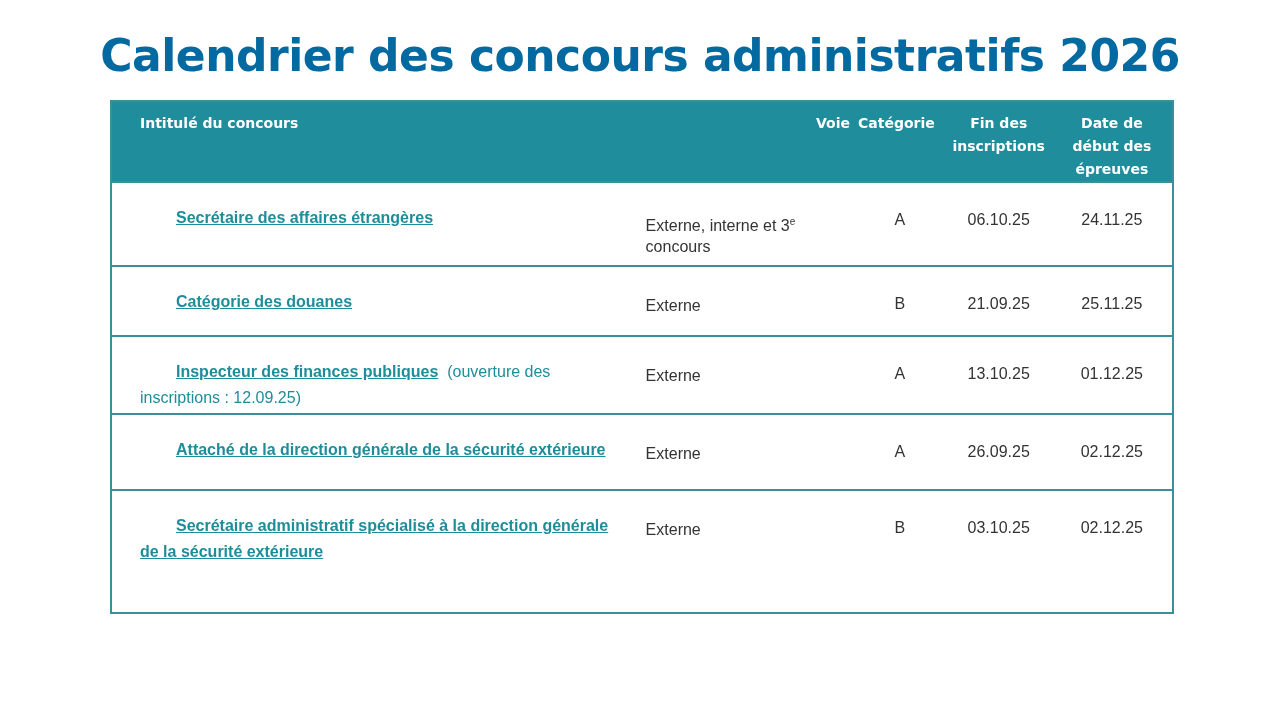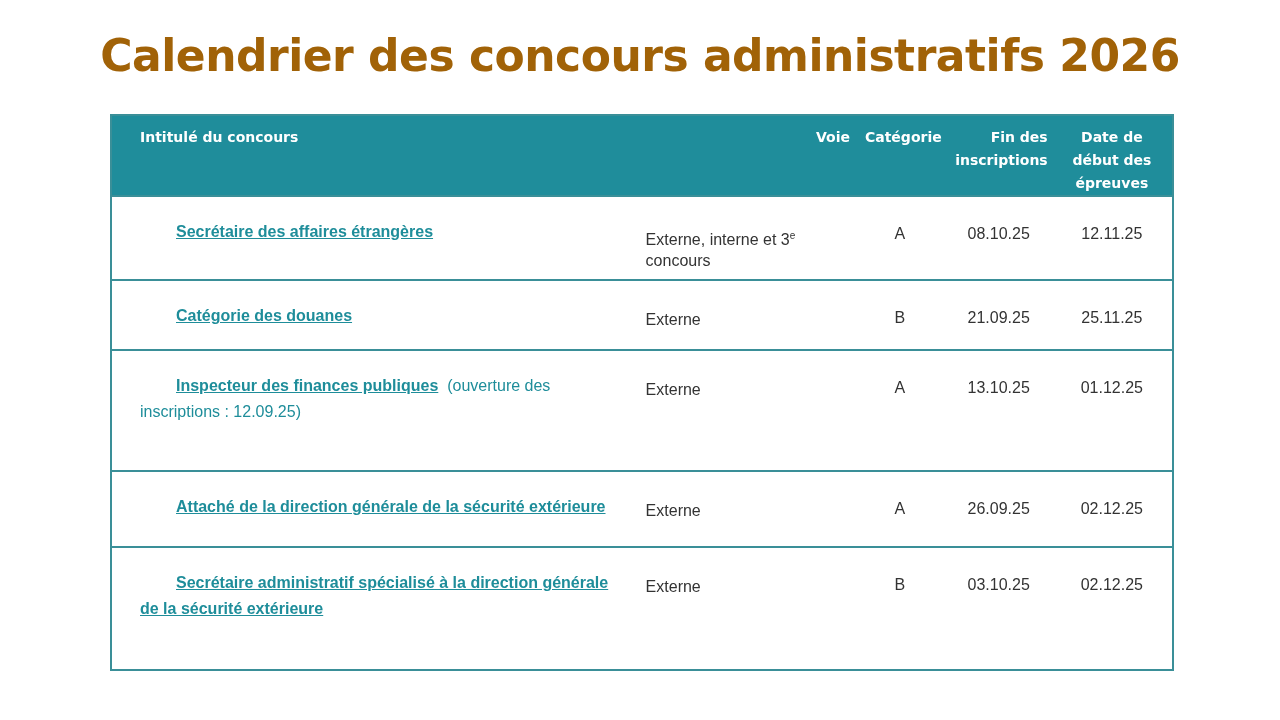--- a/index.html
+++ b/index.html
@@ -1,24 +1,24 @@
 <!DOCTYPE html>
 <html><head>
 <meta charset="utf-8">
 <style>
   html, body { margin:0; padding:0; }
   body { width:1280px; height:720px; background:#ffffff; font-family:"Liberation Sans", sans-serif; position:relative; overflow:hidden; }
-  .title { position:absolute; top:30px; left:0; width:1280px; text-align:center; font-family:"DejaVu Sans", sans-serif; font-weight:bold; font-size:44px; color:#a16207; letter-spacing:-0.5px; }
-  table { position:absolute; left:110px; top:114px; width:1064px; border-collapse:collapse; border:2px solid #3a8f98; }
+  .title { position:absolute; top:30px; left:0; width:1280px; text-align:center; font-family:"DejaVu Sans", sans-serif; font-weight:bold; font-size:44px; color:#0369a1; letter-spacing:-0.5px; }
+  table { position:absolute; left:110px; top:100px; width:1064px; border-collapse:collapse; border:2px solid #3a8f98; }
   thead tr { background:#1f8d9b; height:66px; }
   th { color:#ffffff; font-weight:bold; font-size:14px; line-height:23px; vertical-align:top; padding:10px 4px 0 4px; font-family:"DejaVu Sans", sans-serif; }
   th.c1 { text-align:left; padding-left:28px; width:468px; }
   th.c2 { text-align:right; padding-left:24px; width:200px; }
-  th.c3 { text-align:right; width:82px; }
-  th.c4 { text-align:right; width:96px; }
+  th.c3 { text-align:left; width:82px; }
+  th.c4 { text-align:center; width:96px; }
   th.c5 { text-align:center; width:110px; }
   tbody tr { border-top:2px solid #3a8f98; }
   td { font-size:16px; color:#333; vertical-align:top; }
   td.c1 { padding:22px 10px 0 28px; line-height:26px; color:#1e8d9a; }
   td.c2 { padding:28px 4px 8px 24px; line-height:21px; }
   td.c3, td.c4, td.c5 { text-align:center; padding-top:28px; }
   a.lnk { color:#1e8d9a; font-weight:bold; text-decoration:underline;margin-left:36px; }
   .note { color:#1e8d9a; }
   sup { font-size:10px; }
 </style>
@@ -35,31 +35,31 @@
       <th class="c3">Catégorie</th>
       <th class="c4">Fin des inscriptions</th>
       <th class="c5">Date de début des épreuves</th>
     </tr>
   </thead>
   <tbody>
     <tr style="height:80px">
       <td class="c1"><a class="lnk">Secrétaire des affaires étrangères</a></td>
       <td class="c2"><span>Externe, interne et 3</span><sup>e</sup><span> concours</span></td>
       <td class="c3">A</td>
-      <td class="c4">08.10.25</td>
-      <td class="c5">12.11.25</td>
+      <td class="c4">06.10.25</td>
+      <td class="c5">24.11.25</td>
     </tr>
     <tr style="height:70px">
       <td class="c1"><a class="lnk">Catégorie des douanes</a></td>
       <td class="c2">Externe</td>
       <td class="c3">B</td>
       <td class="c4">21.09.25</td>
       <td class="c5">25.11.25</td>
     </tr>
-    <tr style="height:121px">
+    <tr style="height:78px">
       <td class="c1"><a class="lnk">Inspecteur des finances publiques</a>&nbsp; <span class="note">(ouverture des inscriptions : 12.09.25)</span></td>
       <td class="c2">Externe</td>
       <td class="c3">A</td>
       <td class="c4">13.10.25</td>
       <td class="c5">01.12.25</td>
     </tr>
     <tr style="height:76px">
       <td class="c1"><a class="lnk">Attaché de la direction générale de la sécurité extérieure</a></td>
       <td class="c2">Externe</td>
       <td class="c3">A</td>

